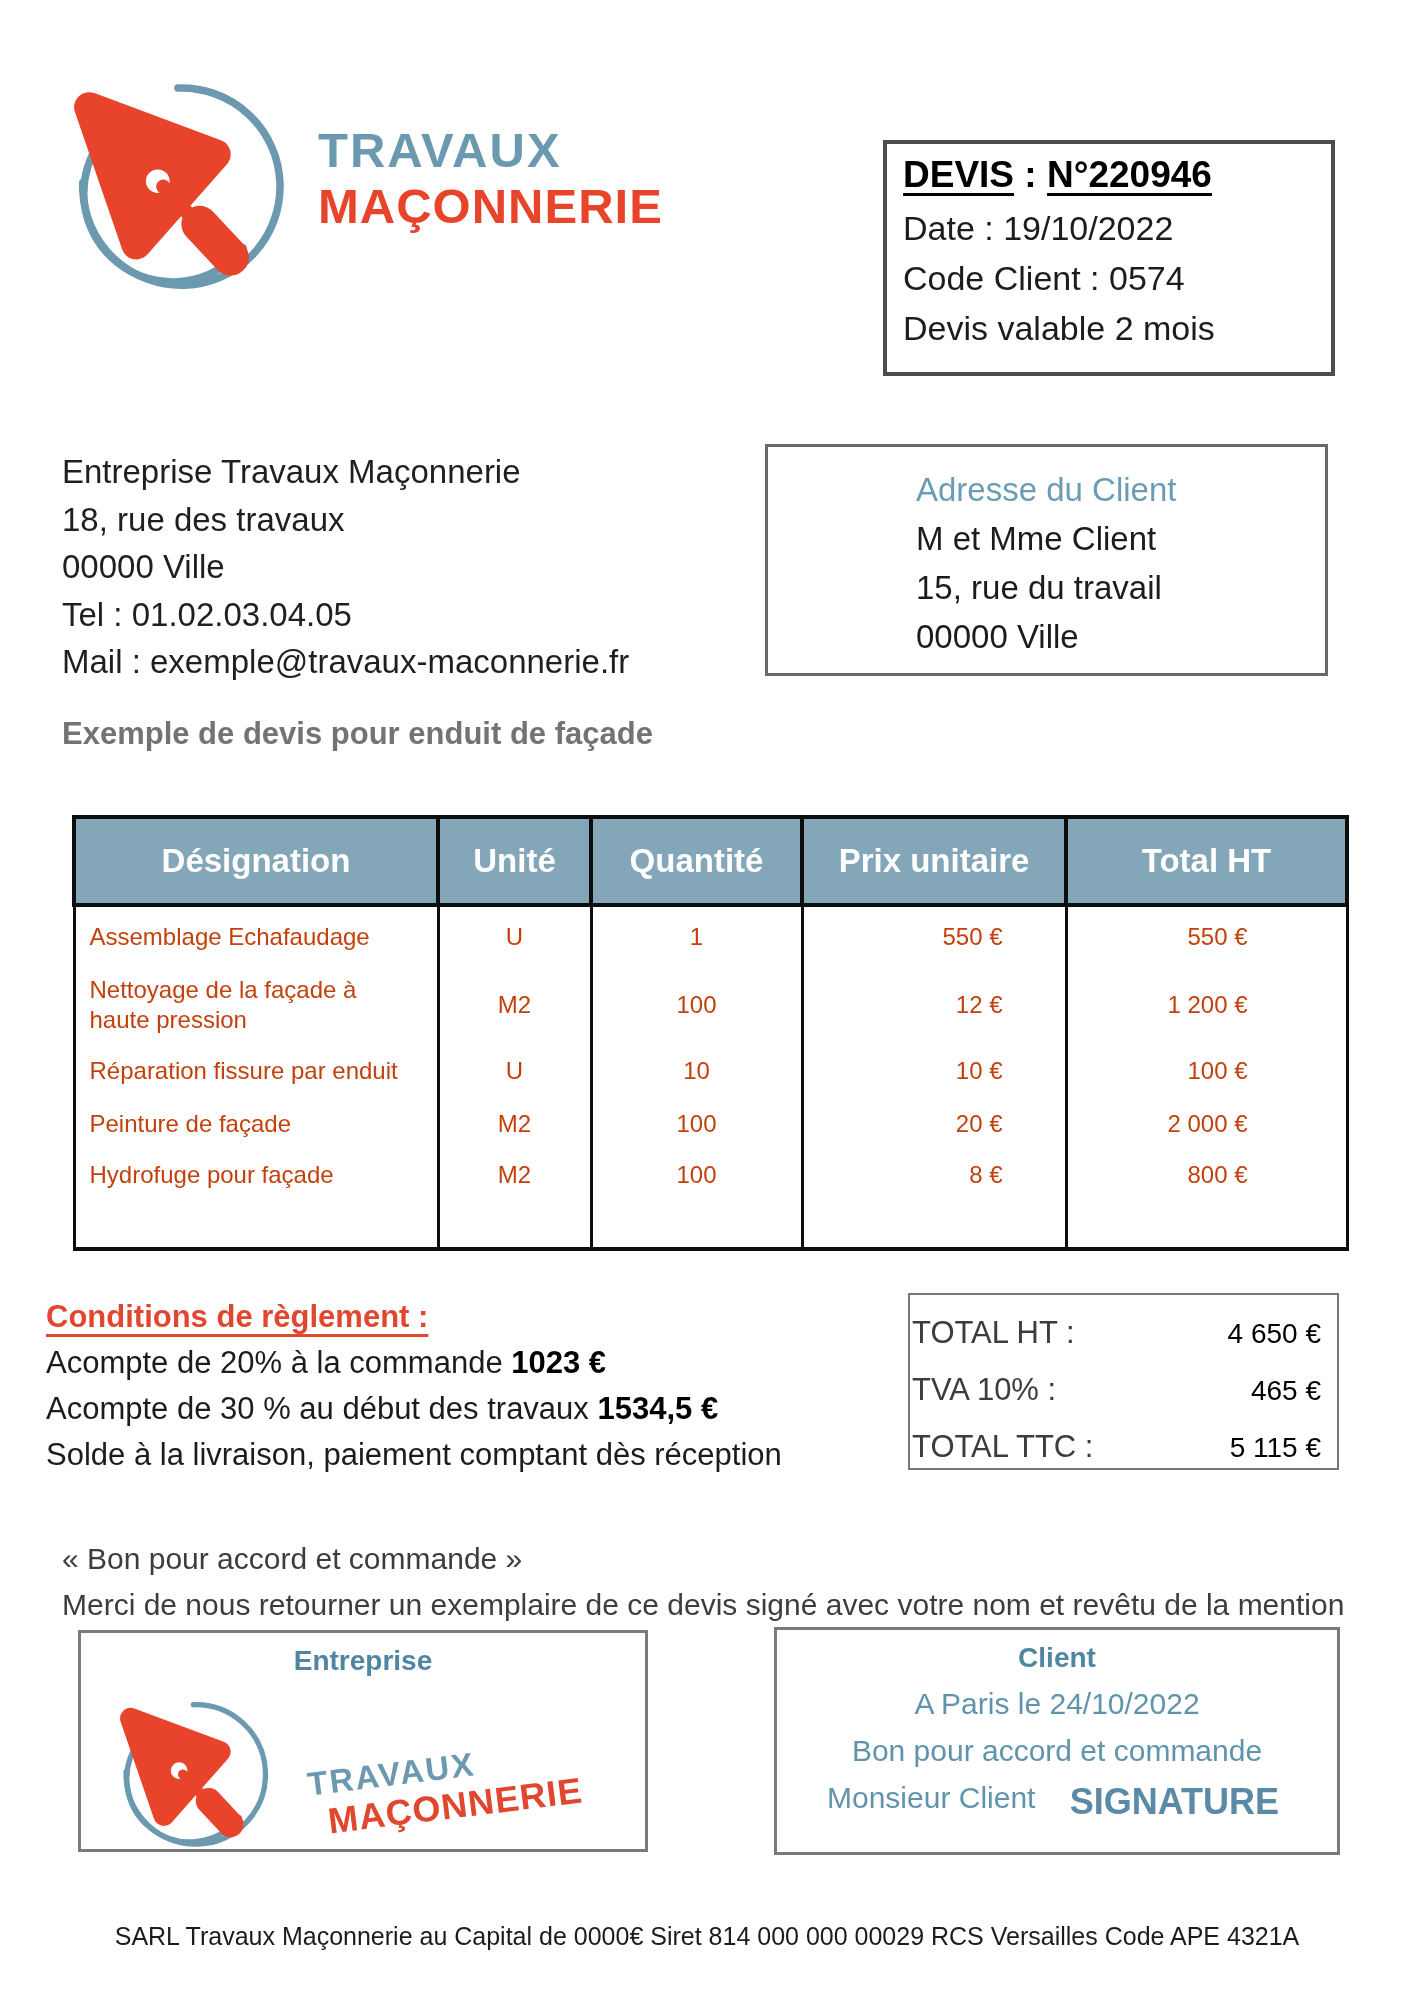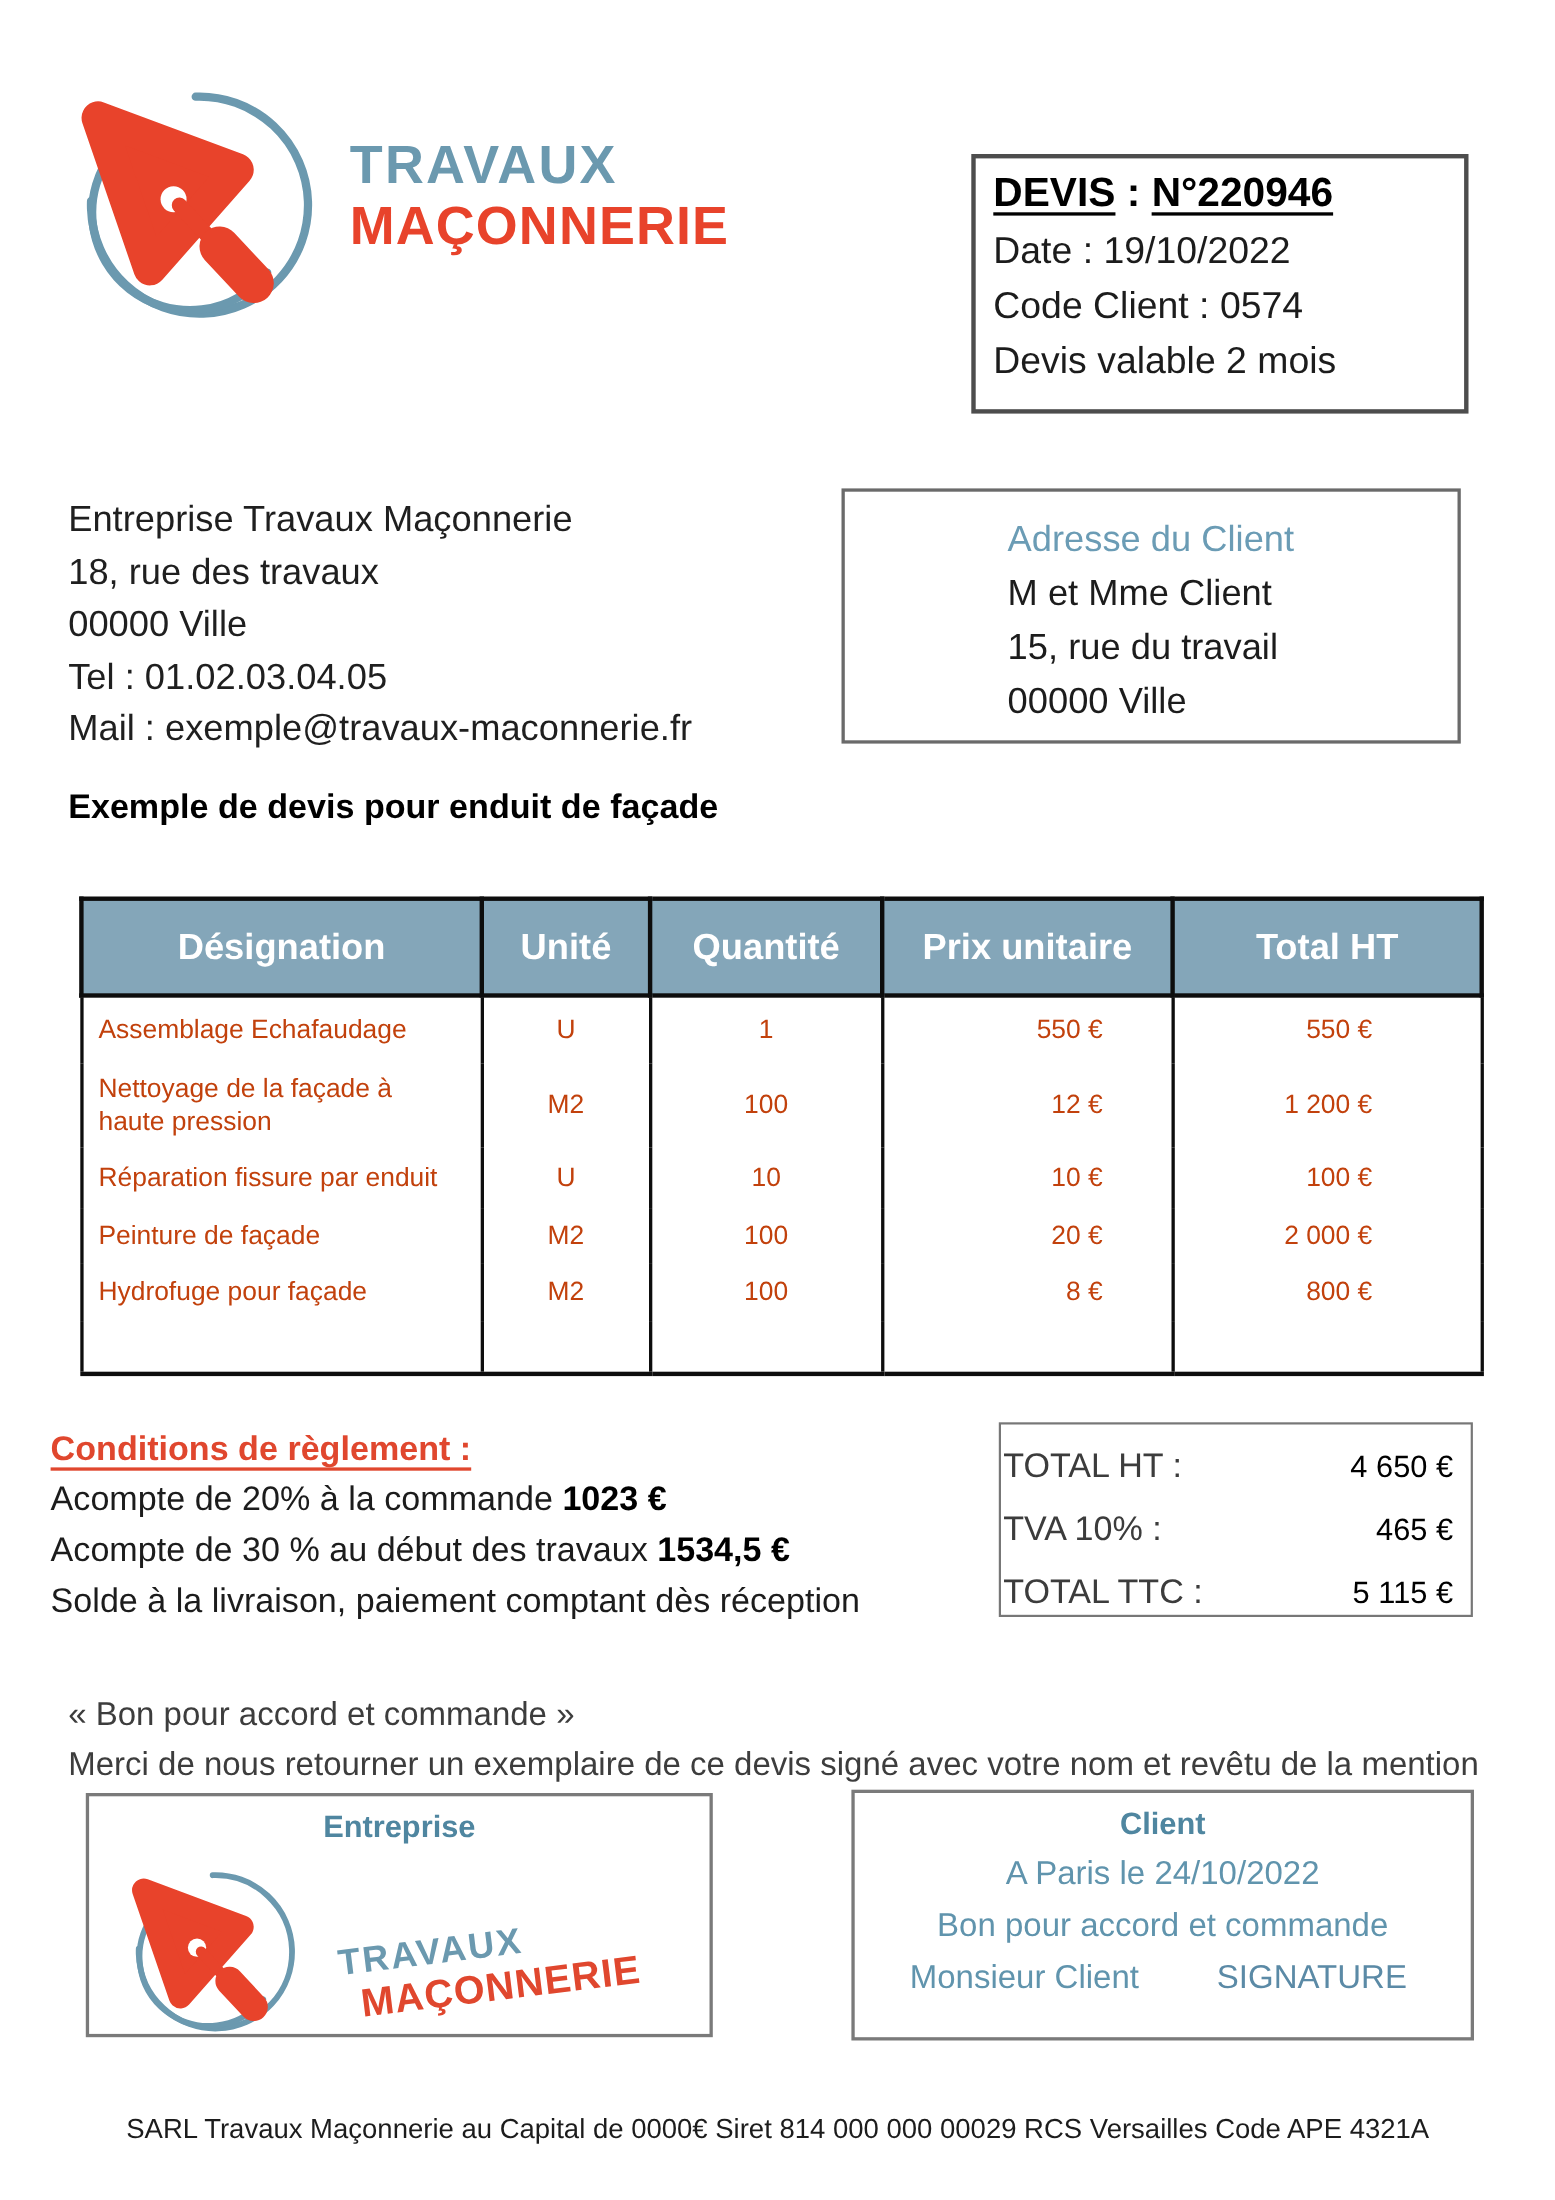--- a/index.html
+++ b/index.html
@@ -19,21 +19,21 @@
   .devis-box .title .u { text-decoration:underline; text-decoration-thickness:3px; text-underline-offset:6px; }
   .devis-box .line { font-size:34px; color:#1c1c1c; margin-bottom:11px; }
 
   
   .company { position:absolute; left:62px; top:448px; font-size:33px; line-height:47.5px; color:#1f1f1f; }
   .client-box { position:absolute; left:765px; top:444px; width:563px; height:232px;
                 border:3px solid #6a6a6a; padding:18px 0 0 148px; font-size:33px; line-height:49px; }
   .client-box .head { color:#6b9cb5; }
   .client-box .ln { color:#1c1c1c; }
 
-  .section-title { position:absolute; left:62px; top:716px; font-size:31px; font-weight:bold; color:#000000; }
+  .section-title { position:absolute; left:62px; top:716px; font-size:31px; font-weight:bold; color:#737373; }
 
   
   .items { position:absolute; left:72px; top:815px; width:1273px; border-collapse:collapse; table-layout:fixed; }
   .items th { background:#84a6b9; color:#ffffff; font-size:33px; font-weight:bold;
               height:88px; border:4px solid #0d0d0d; text-align:center; }
   .items td { border-left:3px solid #0d0d0d; border-right:3px solid #0d0d0d;
               font-size:24px; color:#c2410c; vertical-align:middle; }
   .items tr.last td { border-bottom:4px solid #0d0d0d; }
   .td-des { text-align:left; padding-left:14px; padding-right:20px; line-height:30px; }
   .td-c   { text-align:center; }
@@ -59,21 +59,21 @@
   .sig-entreprise { left:78px; width:570px; overflow:visible; }
   .sig-client { left:774px; top:1627px; width:566px; height:228px; }
   .sig-title { text-align:center; font-size:28px; font-weight:bold; color:#4f86a0; margin-top:12px; }
   .stamp-logo { position:absolute; left:22px; top:52px; width:178px; height:178px; }
   .stamp-text { position:absolute; left:228px; top:118px; transform:rotate(-7deg); line-height:1; }
   .stamp-text .l1 { font-size:33px; font-weight:bold; letter-spacing:2px; color:#6b99af; }
   .stamp-text .l2 { font-size:36px; font-weight:bold; letter-spacing:1px; color:#e0472e; margin-top:5px; margin-left:16px; }
   .sig-client .cline { text-align:center; font-size:30px; color:#6094ad; margin-top:13px; }
   .sig-client .row { display:flex; justify-content:space-between; padding:0 58px 0 50px; margin-top:13px; }
   .sig-client .row .nm { font-size:30px; color:#6094ad; }
-  .sig-client .row .sg { font-size:30px; font-weight:normal; color:#5b8aa6; }
+  .sig-client .row .sg { font-size:36px; font-weight:bold; color:#5b8aa6; }
 
   .footer { position:absolute; left:0; top:1922px; width:1414px; text-align:center; font-size:25px; color:#1c1c1c; }
 </style>
 </head>
 <body>
 
 <div class="page">
 
   <svg class="logo-main" viewBox="0 0 230 235" aria-hidden="true">
     <circle cx="120" cy="118" r="92" fill="none" stroke="#6b99af" stroke-width="7" stroke-dasharray="440 140" stroke-linecap="round" transform="rotate(-92 120 118)"></circle>

